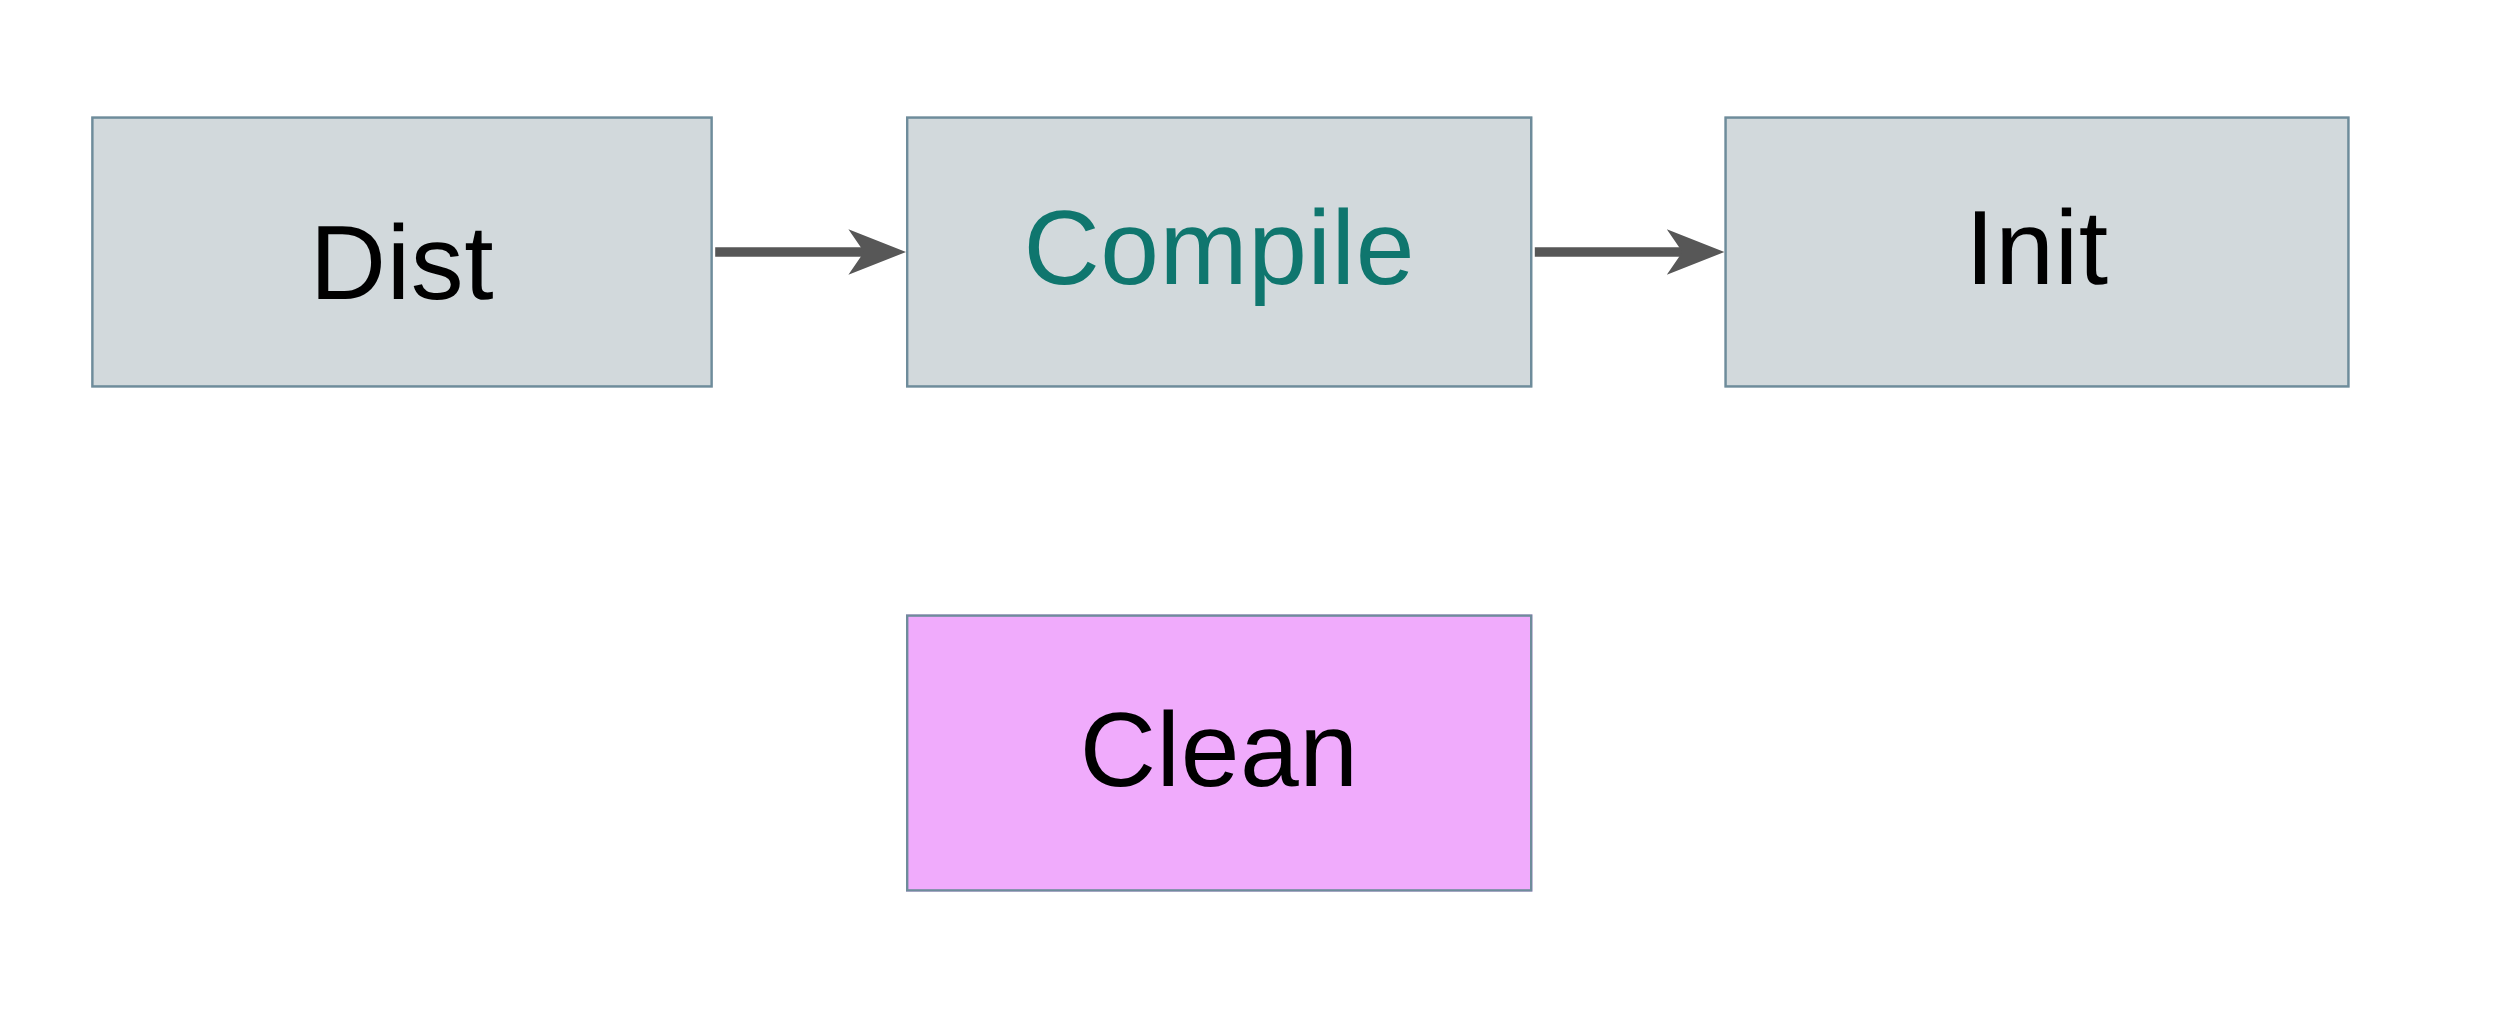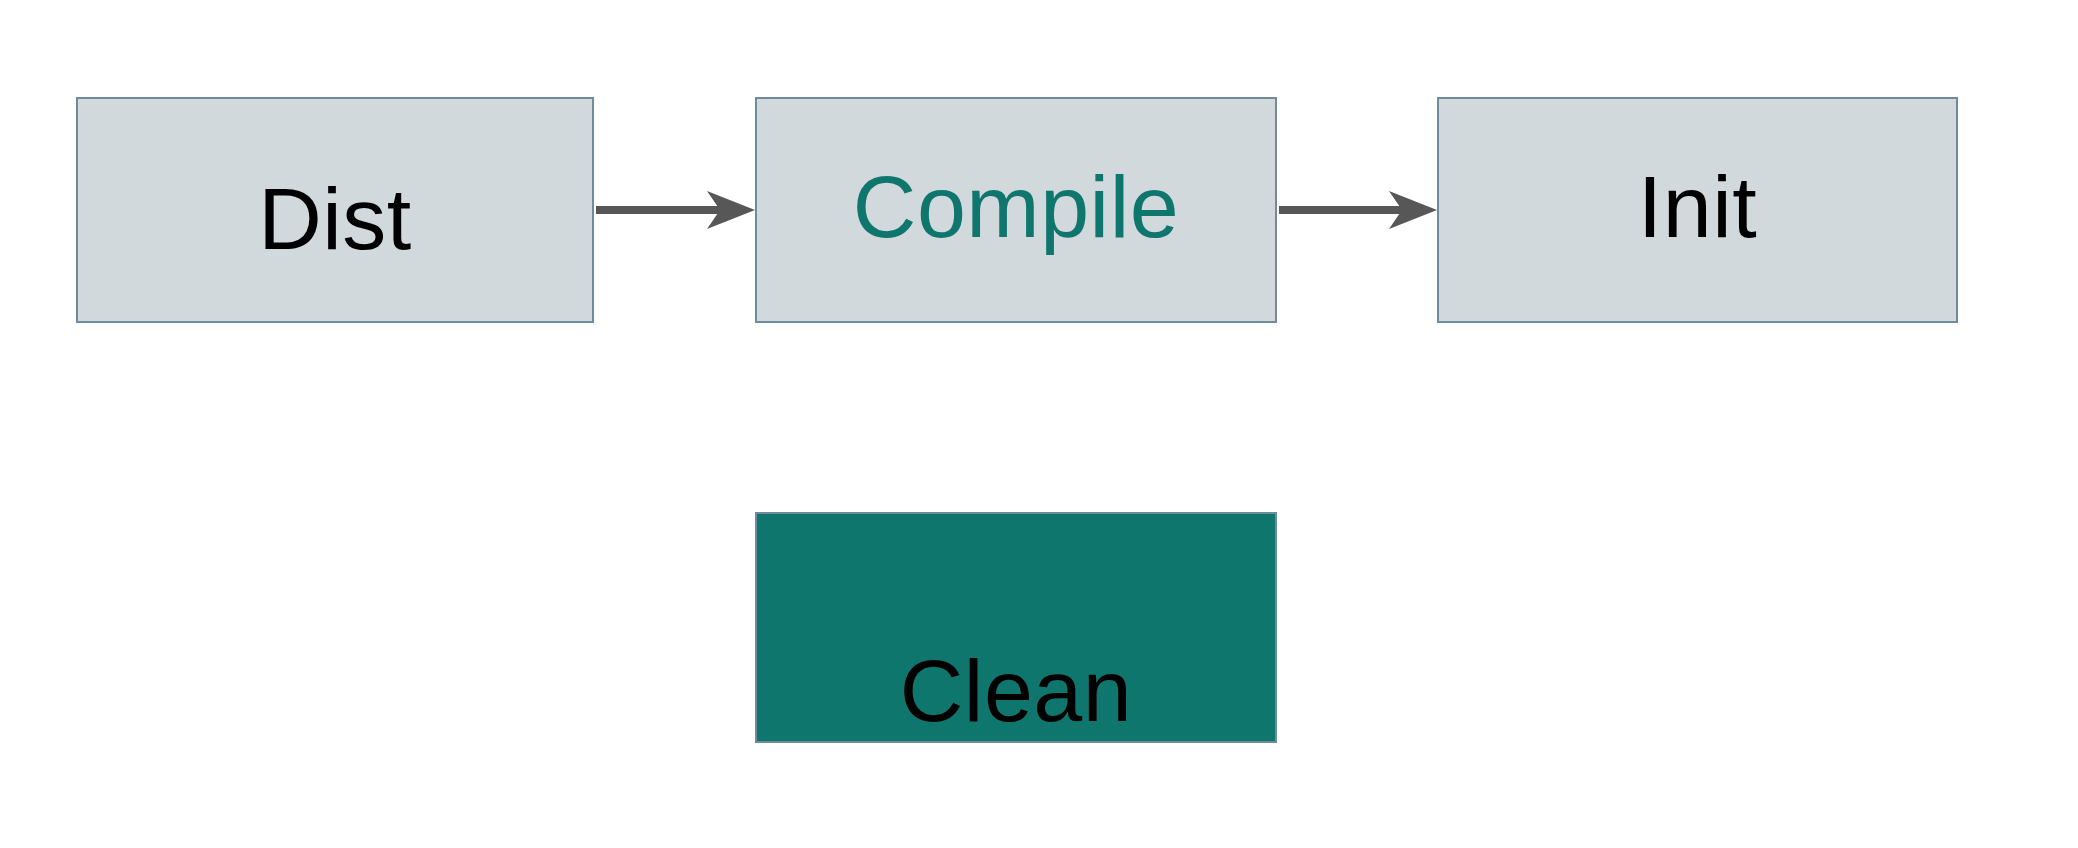--- a/index.html
+++ b/index.html
@@ -58,17 +58,17 @@
   <div id="nodes">
       <div class="node" style="left: 76px; top: 97px; width: 518px; height: 226px; background: rgb(210, 217, 220); border: 2px solid rgb(110, 140, 155);">
         <span class="node-label" style="color: rgb(0, 0, 0); margin-top: 23px;">Dist</span>
       </div>
       <div class="node" style="left: 755px; top: 97px; width: 522px; height: 226px; background: rgb(210, 217, 220); border: 2px solid rgb(110, 140, 155);">
         <span class="node-label" style="color: #0f766e;">Compile</span>
       </div>
       <div class="node" style="left: 1437px; top: 97px; width: 521px; height: 226px; background: rgb(210, 217, 220); border: 2px solid rgb(110, 140, 155); text-align: center;">
         <span class="node-label" style="color: rgb(0, 0, 0);">Init</span>
       </div>
-      <div class="node" style="left: 755px; top: 512px; width: 522px; height: 231px; background: #0f766e; border: 2px solid rgb(110, 140, 155); align-items: flex-end;">
+      <div class="node" style="left: 755px; top: 512px; width: 522px; height: 231px; background: #f0abfc; border: 2px solid rgb(110, 140, 155);">
         <span class="node-label" style="color: rgb(0, 0, 0);">Clean</span>
       </div>
     </div>
 </div>
 
 </body></html>

